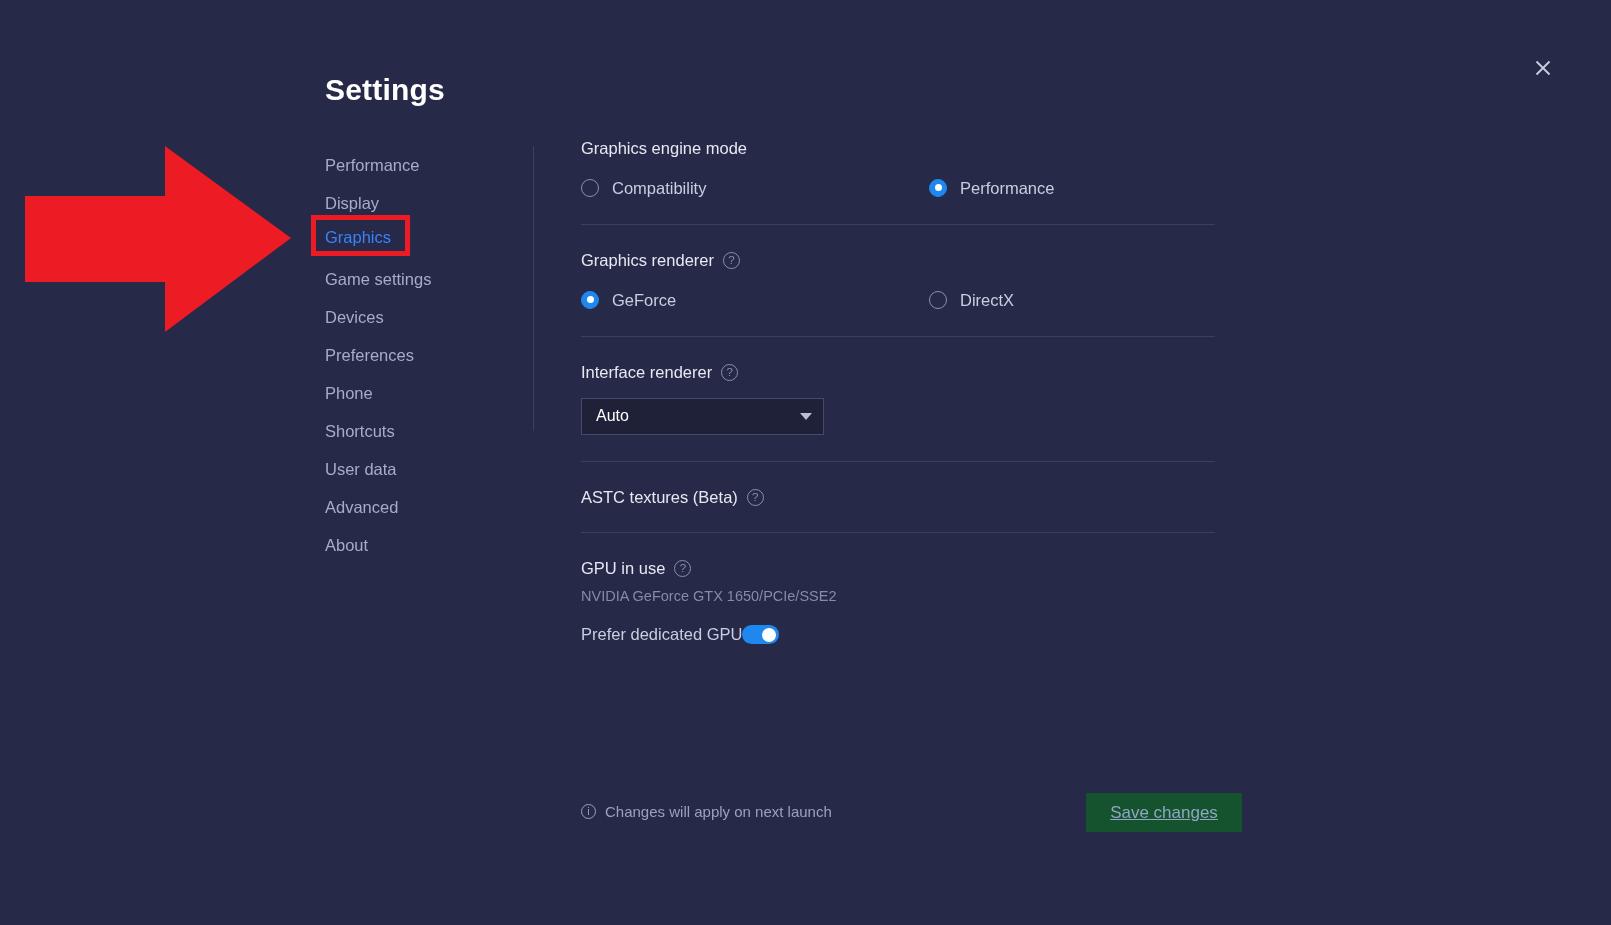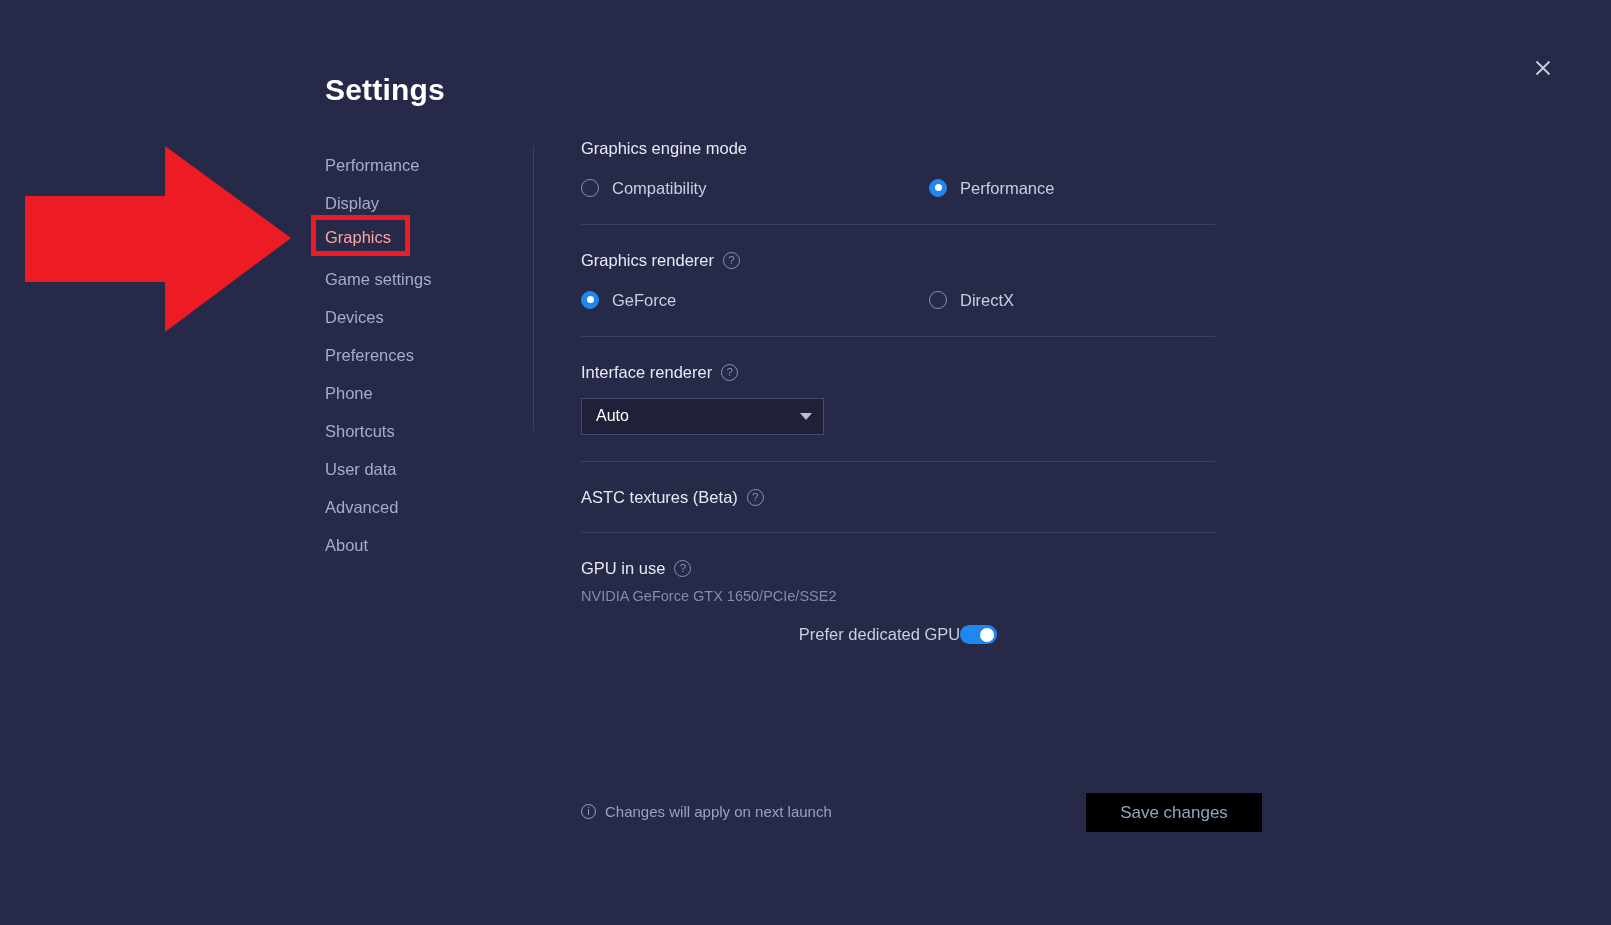--- a/index.html
+++ b/index.html
@@ -54,21 +54,21 @@
     height: 38px;
     display: flex;
     align-items: center;
     font-size: 16.5px;
     color: #a6adc8;
     cursor: pointer;
     position: relative;
   }
   .side-item .lbl { line-height: 1; }
   .side-item.active .lbl {
-    color: #fca5a5;
+    color: #3b82f6;
     border-bottom: 2.5px solid #1e88f0;
     padding-bottom: 5px;
   }
   
   .anno-box {
     position: absolute;
     left: 311px;
     top: 215px;
     width: 99px;
     height: 41px;
@@ -186,21 +186,21 @@
   .gpu-name {
     margin-top: 12px;
     font-size: 14.5px;
     color: #858ba8;
     line-height: 1;
   }
   .toggle-row {
     margin-top: 22px;
     display: flex;
     align-items: center;
-    justify-content: center;
+    justify-content: flex-start;
   }
   .toggle-row .t-lbl {
     font-size: 16.5px;
     color: #c9cee0;
     line-height: 1;
   }
   .switch {
     width: 37px;
     height: 19px;
     border-radius: 10px;
@@ -237,31 +237,32 @@
     color: #9ba1ba;
     font-size: 11px;
     line-height: 12.5px;
     text-align: center;
     flex: 0 0 auto;
   }
   .save-btn {
     position: absolute;
     left: 1086px;
     top: 793px;
-    width: 176px;
+    width: 156px;
     height: 39px;
-    background: #000000;
+    background: #14532d;
     border: none;
     color: #8fa6c4;
     font-size: 17px;
     font-family: "Liberation Sans", sans-serif;
     cursor: pointer;
     display: flex;
     align-items: center;
     justify-content: center;
+    text-decoration: underline;
   }
 
   
   .anno-arrow {
     position: absolute;
     left: 25px;
     top: 140px;
     width: 270px;
     height: 200px;
     z-index: 5;

